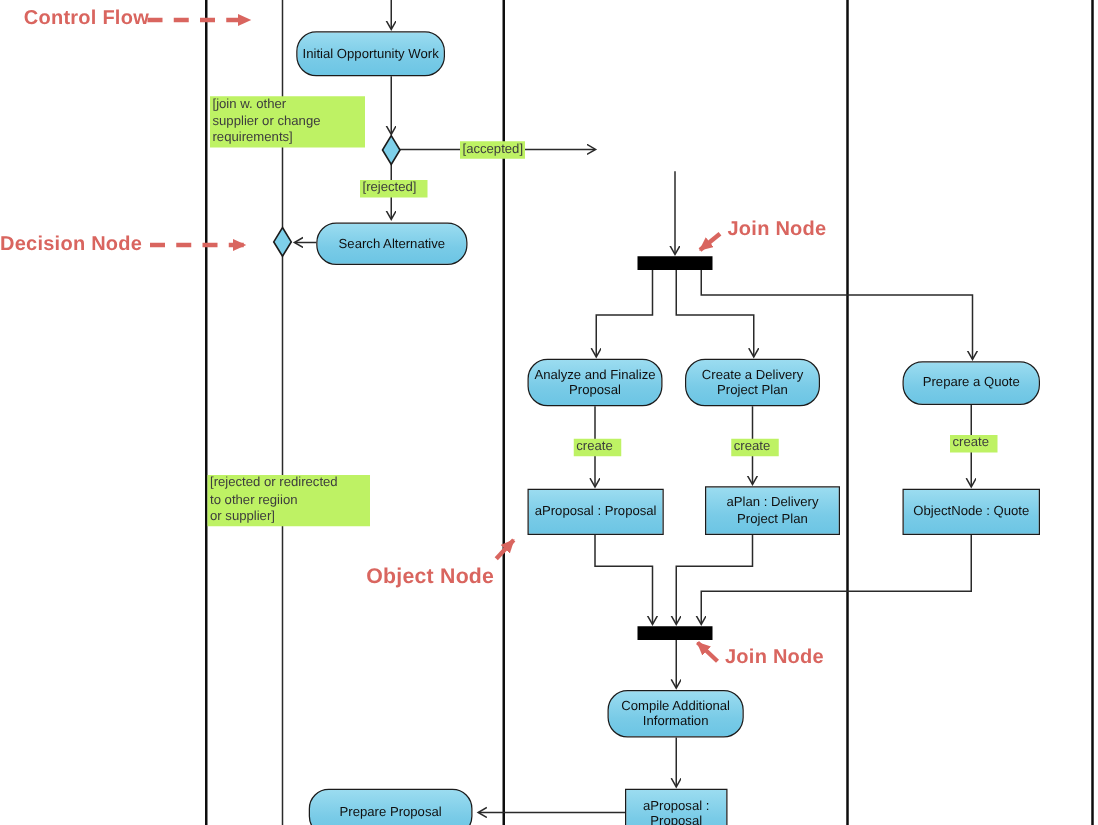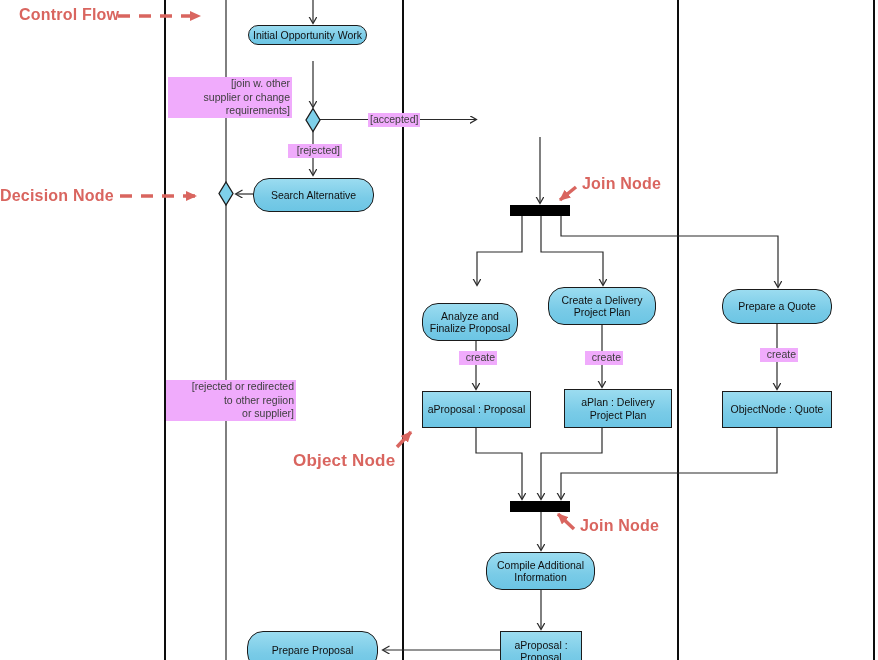--- a/index.html
+++ b/index.html
@@ -5,22 +5,22 @@
   html,body{margin:0;padding:0;background:#ffffff;}
   .canvas{position:relative;width:878px;height:660px;overflow:hidden;background:#ffffff;
           font-family:"Liberation Sans",sans-serif;}
   .canvas svg{position:absolute;left:0;top:0;}
   .node{position:absolute;box-sizing:border-box;display:flex;align-items:center;justify-content:center;
         text-align:center;font-size:10.5px;line-height:12.5px;color:#101010;
         background:linear-gradient(180deg,#9bdcf0 0%,#79cbe7 60%,#6cc5e4 100%);
         border:1.6px solid #1b1b1b;padding:2px 3px;}
   .activity{border-radius:16px;}
   .object{border-radius:0;}
-  .elabel{position:absolute;font-size:10.5px;line-height:13.5px;color:#3d3d3d;text-align:right;
-          white-space:pre-line;background:#f0abfc;padding:0 2px;}
+  .elabel{position:absolute;font-size:10.5px;line-height:13.5px;color:#3d3d3d;text-align:left;
+          white-space:pre-line;background:#bef264;padding:0 2px;}
   .ann{position:absolute;font-weight:bold;font-size:16px;letter-spacing:.2px;color:#d9655f;white-space:nowrap;}
 </style>
 </head>
 <body>
 
 <div class="canvas">
 
   <svg width="878" height="660" viewBox="0 0 878 660">
     <defs>
       <marker id="vee" markerWidth="12" markerHeight="12" refX="6.5" refY="4" orient="auto" markerUnits="userSpaceOnUse">
@@ -67,23 +67,23 @@
 
     <g stroke="#d9655f" stroke-width="3.5" fill="none">
       <line x1="118" y1="16" x2="200" y2="16" stroke-dasharray="12 9" marker-end="url(#redhead)"></line>
       <line x1="120" y1="196" x2="196" y2="196" stroke-dasharray="12 9" marker-end="url(#redhead)"></line>
       <line x1="576" y1="187" x2="560" y2="200" marker-end="url(#redhead)"></line>
       <line x1="397" y1="447" x2="411" y2="432" marker-end="url(#redhead)"></line>
       <line x1="574" y1="529" x2="558" y2="514" marker-end="url(#redhead)"></line>
     </g>
   </svg>
 
-  <div class="node activity" style="left:248px;top:25px;width:119px;height:20px;">Initial Opportunity Work</div>
+  <div class="node activity" style="left:237px;top:25px;width:119px;height:36px;">Initial Opportunity Work</div>
   <div class="node activity" style="left:253px;top:178px;width:121px;height:34px;">Search Alternative</div>
-  <div class="node activity" style="left:422px;top:287px;width:96px;height:38px;margin-top:16px;">Analyze and Finalize Proposal</div>
+  <div class="node activity" style="left:422px;top:287px;width:108px;height:38px;">Analyze and Finalize Proposal</div>
   <div class="node activity" style="left:548px;top:287px;width:108px;height:38px;">Create a Delivery Project Plan</div>
   <div class="node activity" style="left:722px;top:289px;width:110px;height:35px;">Prepare a Quote</div>
   <div class="node activity" style="left:486px;top:552px;width:109px;height:38px;">Compile Additional Information</div>
   <div class="node activity" style="left:247px;top:631px;width:131px;height:38px;">Prepare Proposal</div>
 
   <div class="node object" style="left:422px;top:391px;width:109px;height:37px;">aProposal : Proposal</div>
   <div class="node object" style="left:548px;top:389px;width:108px;height:39px;margin-left:16px;">aPlan : Delivery Project Plan</div>
   <div class="node object" style="left:722px;top:391px;width:110px;height:37px;">ObjectNode : Quote</div>
   <div class="node object" style="left:500px;top:631px;width:82px;height:40px;">aProposal : Proposal</div>
 

